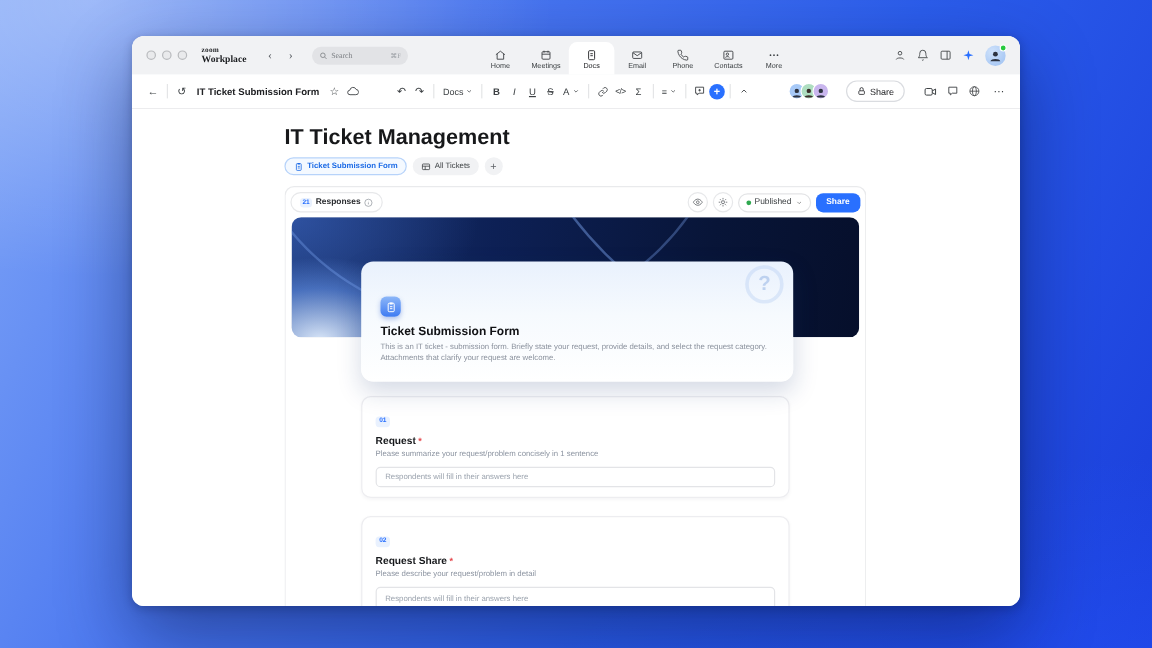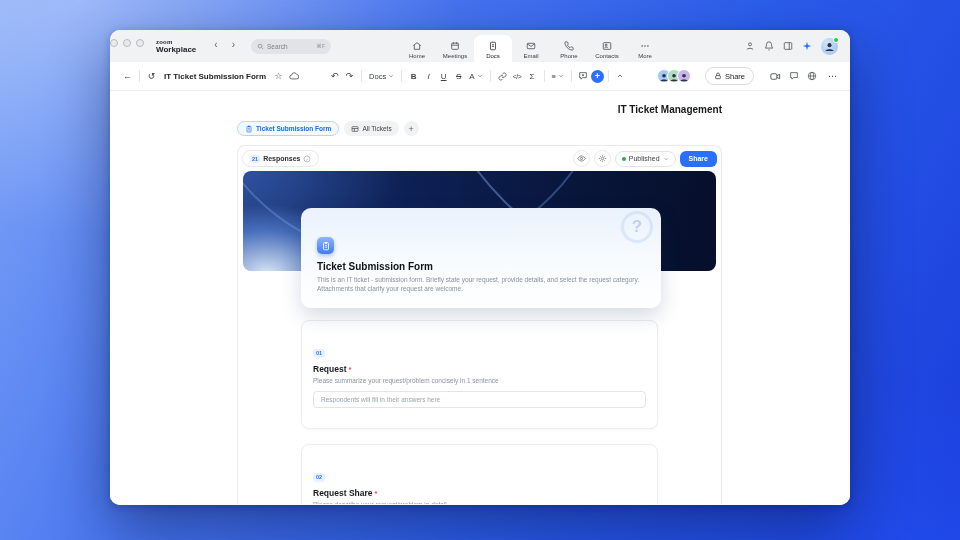--- a/index.html
+++ b/index.html
@@ -12,21 +12,21 @@
       linear-gradient(118deg,#7fa5f7 0%, #4a77f0 32%, #2b5deb 62%, #1a3ddb 100%);
   }
   .window {
     position:absolute; left:110px; top:30px; width:740px; height:475px;
     background:#fff; border-radius:10px; overflow:hidden;
     box-shadow:0 24px 60px rgba(5,15,60,0.45), 0 2px 8px rgba(5,15,60,0.25);
     display:flex; flex-direction:column;
   }
   
   .titlebar { position:relative; height:32px; background:#f1f2f4; flex:0 0 auto; display:flex; align-items:center; }
-  .tl-left { display:flex; gap:6px; }
+  .tl-left { display:flex; align-items:center; padding-left:12px; gap:6px;font-family:Liberation Serif, serif; }
   .lights { display:flex; gap:5px; margin-right:6px; }
   .light { width:8px; height:8px; border-radius:50%; border:1px solid #b8babd; background:#e9eaec; }
   .logo { line-height:1; margin-right:8px; }
   .logo .l1 { font-size:6px; font-weight:bold; color:#26282b; letter-spacing:0.2px; }
   .logo .l2 { font-size:8px; font-weight:bold; color:#1a1c1f; margin-top:1px; }
   .nav-arrow { font-size:10px; color:#5f6368; padding:0 4px; cursor:default; }
   .searchbox { display:flex; align-items:center; gap:3px; width:80px; height:15px; background:#e2e3e6; border-radius:8px; padding:0 6px; margin-left:6px; }
   .searchbox input { border:none; outline:none; background:transparent; width:38px; font-size:6.5px; color:#5f6368; font-family:inherit; }
   .searchbox input::placeholder { color:#7d8085; }
   .searchbox .kbd { font-size:5.5px; color:#999da3; margin-left:auto; }
@@ -49,21 +49,21 @@
   .plus-btn { width:13px; height:13px; border-radius:50%; background:#2970ff; color:#fff; font-size:9px; font-weight:bold; display:flex; align-items:center; justify-content:center; line-height:1; }
   .collab { display:flex; margin-right:6px; }
   .mini-avatar { width:14px; height:14px; border-radius:50%; border:1.5px solid #fff; display:flex; align-items:flex-end; justify-content:center; overflow:hidden; }
   .mini-avatar + .mini-avatar { margin-left:-4px; }
   .ma-blue { background:#a7c9f7; } .ma-green { background:#aedec0; } .ma-purple { background:#c9b6ee; }
   .share-pill { display:flex; align-items:center; gap:3px; height:18px; border:1px solid #dadce0; border-radius:9px; padding:0 8px; font-size:7.5px; color:#202124; background:#fff; margin-right:8px; }
   .tb-right { margin-left:auto; display:flex; align-items:center; gap:8px; }
   
   .content { flex:1; background:#fff; position:relative; overflow:hidden; }
   .page-col { width:485px; margin-left:127px; }
-  .page-title { font-size:10px; font-weight:bold; color:#17181a; margin-top:13px;text-align:right; }
+  .page-title { font-size:18px; font-weight:bold; color:#17181a; margin-top:13px; }
   .tabs { display:flex; align-items:center; gap:5px; margin-top:6px; }
   .tab-pill { display:flex; align-items:center; gap:3px; height:15px; border-radius:9px; padding:0 7px; font-size:6.5px; }
   .tab-pill.active { border:1px solid #b7d3fa; background:#f4f9ff; color:#1b6ae6; font-weight:bold; }
   .tab-pill.idle { background:#f1f2f4; color:#3c4043; }
   .tab-add { width:15px; height:15px; border-radius:8px; background:#f1f2f4; color:#5f6368; font-size:9px; display:flex; align-items:center; justify-content:center; }
   
   .doc-card { position:relative; margin-top:9px; height:359px; border:1px solid #e9eaec; border-bottom:none; border-radius:8px 8px 0 0; background:#fff; overflow:hidden; }
   .responses-bar { height:22px; display:flex; align-items:center; padding:3px 4px 0 4px; }
   .resp-pill { display:flex; align-items:center; gap:3px; height:17px; border:1px solid #e7e8ea; border-radius:9px; padding:0 7px; background:#fff; }
   .resp-count { font-size:5.5px; font-weight:bold; color:#2970ff; background:#e9f1fe; border-radius:3px; padding:1px 2px; }
@@ -87,21 +87,21 @@
   
   .form-card { position:absolute; left:63px; top:62px; width:360px; height:100px; z-index:3; border-radius:10px;
     background:linear-gradient(180deg,#e9f1fd 0%, #f6fafe 45%, #ffffff 100%);
     box-shadow:0 8px 20px rgba(20,50,110,0.18); padding:29px 16px 0 16px; }
   .form-icon { width:17px; height:17px; border-radius:5px; background:linear-gradient(180deg,#8db7f8,#3e7bf2); display:flex; align-items:center; justify-content:center; box-shadow:0 2px 4px rgba(40,90,200,0.35); }
   .form-title { font-size:10px; font-weight:bold; color:#111215; margin-top:7px; }
   .form-desc { font-size:6.5px; line-height:9px; color:#8a919d; margin-top:3px; width:334px; }
   .ghost-q { position:absolute; top:3px; right:8px; width:32px; height:32px; border-radius:50%; border:3px solid rgba(175,200,240,0.35); display:flex; align-items:center; justify-content:center; font-size:17px; font-weight:bold; color:rgba(150,180,228,0.55); }
   
   .q-list { margin-top:49px; padding:0 63px; display:flex; flex-direction:column; gap:15px; }
-  .q-card { border:1px solid #ededf0; border-radius:8px; background:#fff; box-shadow:0 1px 3px rgba(15,20,40,0.04); padding:20px 11px; }
+  .q-card { border:1px solid #ededf0; border-radius:8px; background:#fff; box-shadow:0 1px 3px rgba(15,20,40,0.04); padding:8px 11px; }
   .q-num { display:inline-block; font-size:5.5px; font-weight:bold; color:#2970ff; background:#e9f1fe; border-radius:3px; padding:1.5px 3px; }
   .q-title { font-size:8.5px; font-weight:bold; color:#16181b; margin-top:5px; }
   .q-req { color:#e5484d; margin-left:2px; font-size:7.5px; }
   .q-hint { font-size:6.5px; color:#8b93a0; margin-top:3px; }
   .q-input, .q-textarea { width:100%; margin-top:7px; border:1px solid #e3e4e7; border-radius:4px; font-size:6.5px; color:#3c4043; font-family:inherit; outline:none; background:#fff; }
   .q-input { height:17px; padding:0 7px; }
   .q-textarea { height:62px; padding:6px 7px; resize:none; }
   .q-input::placeholder, .q-textarea::placeholder { color:#9aa2ad; }
   svg { display:block; }
 </style>

